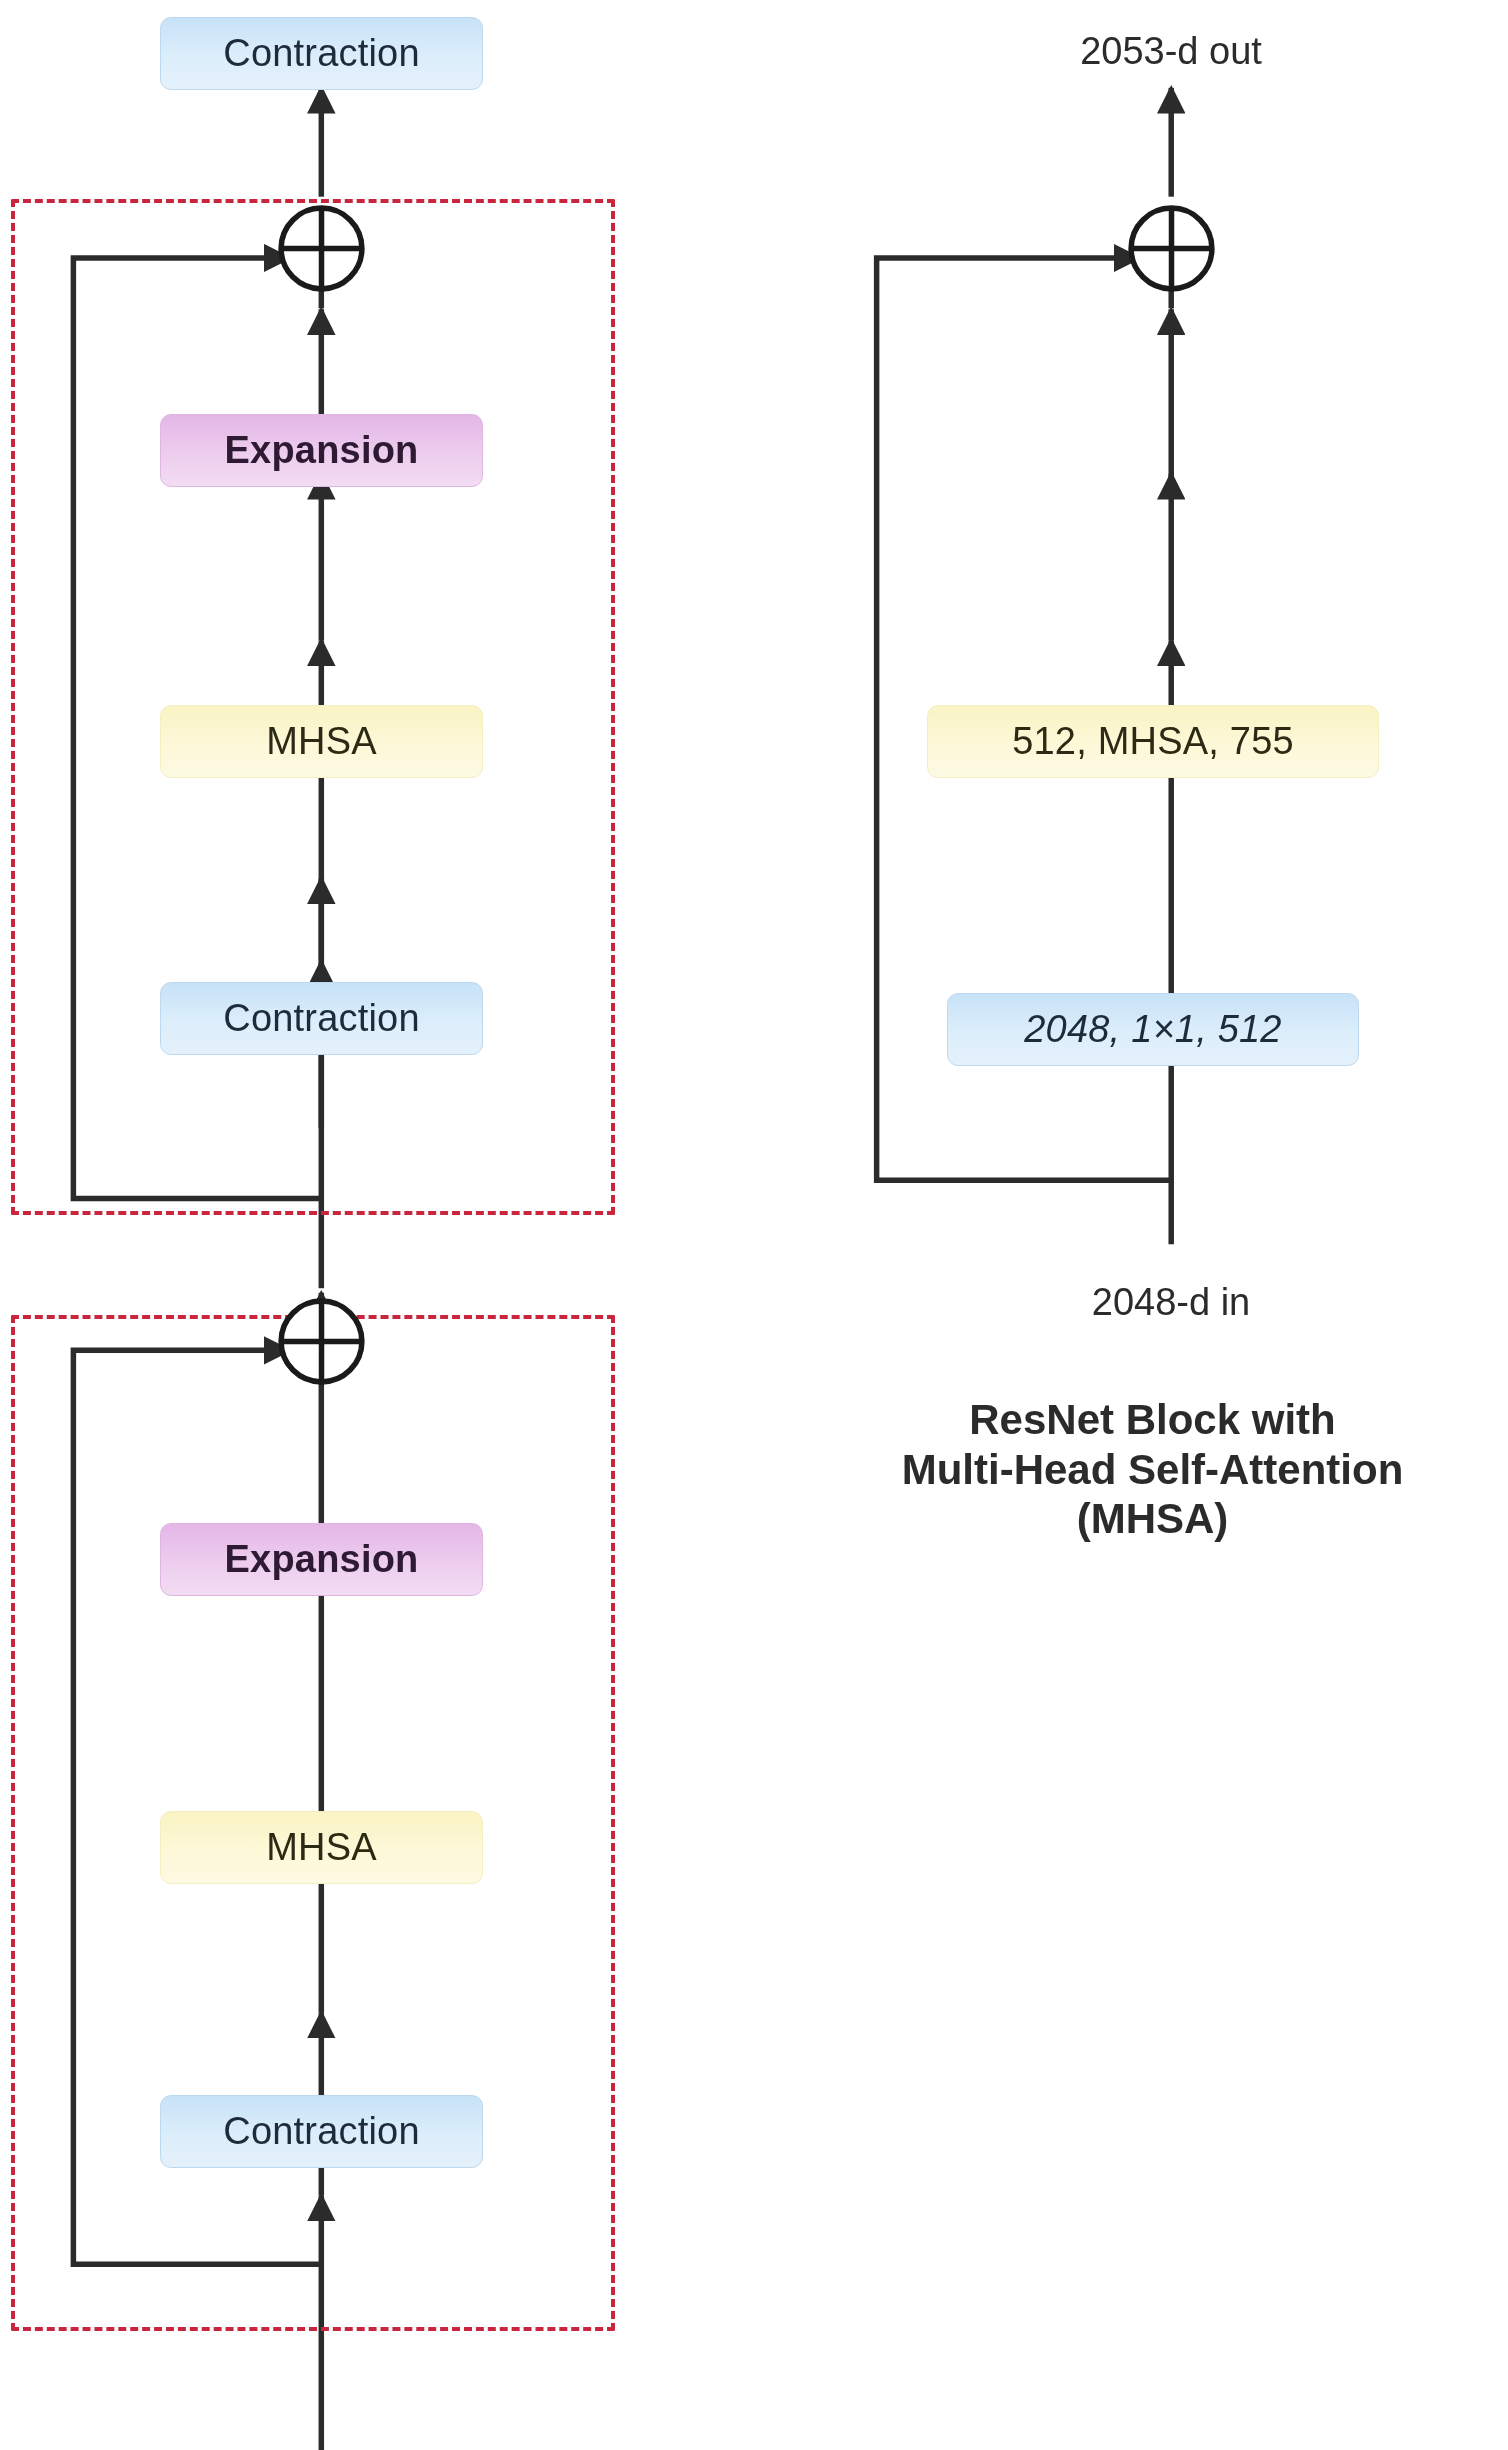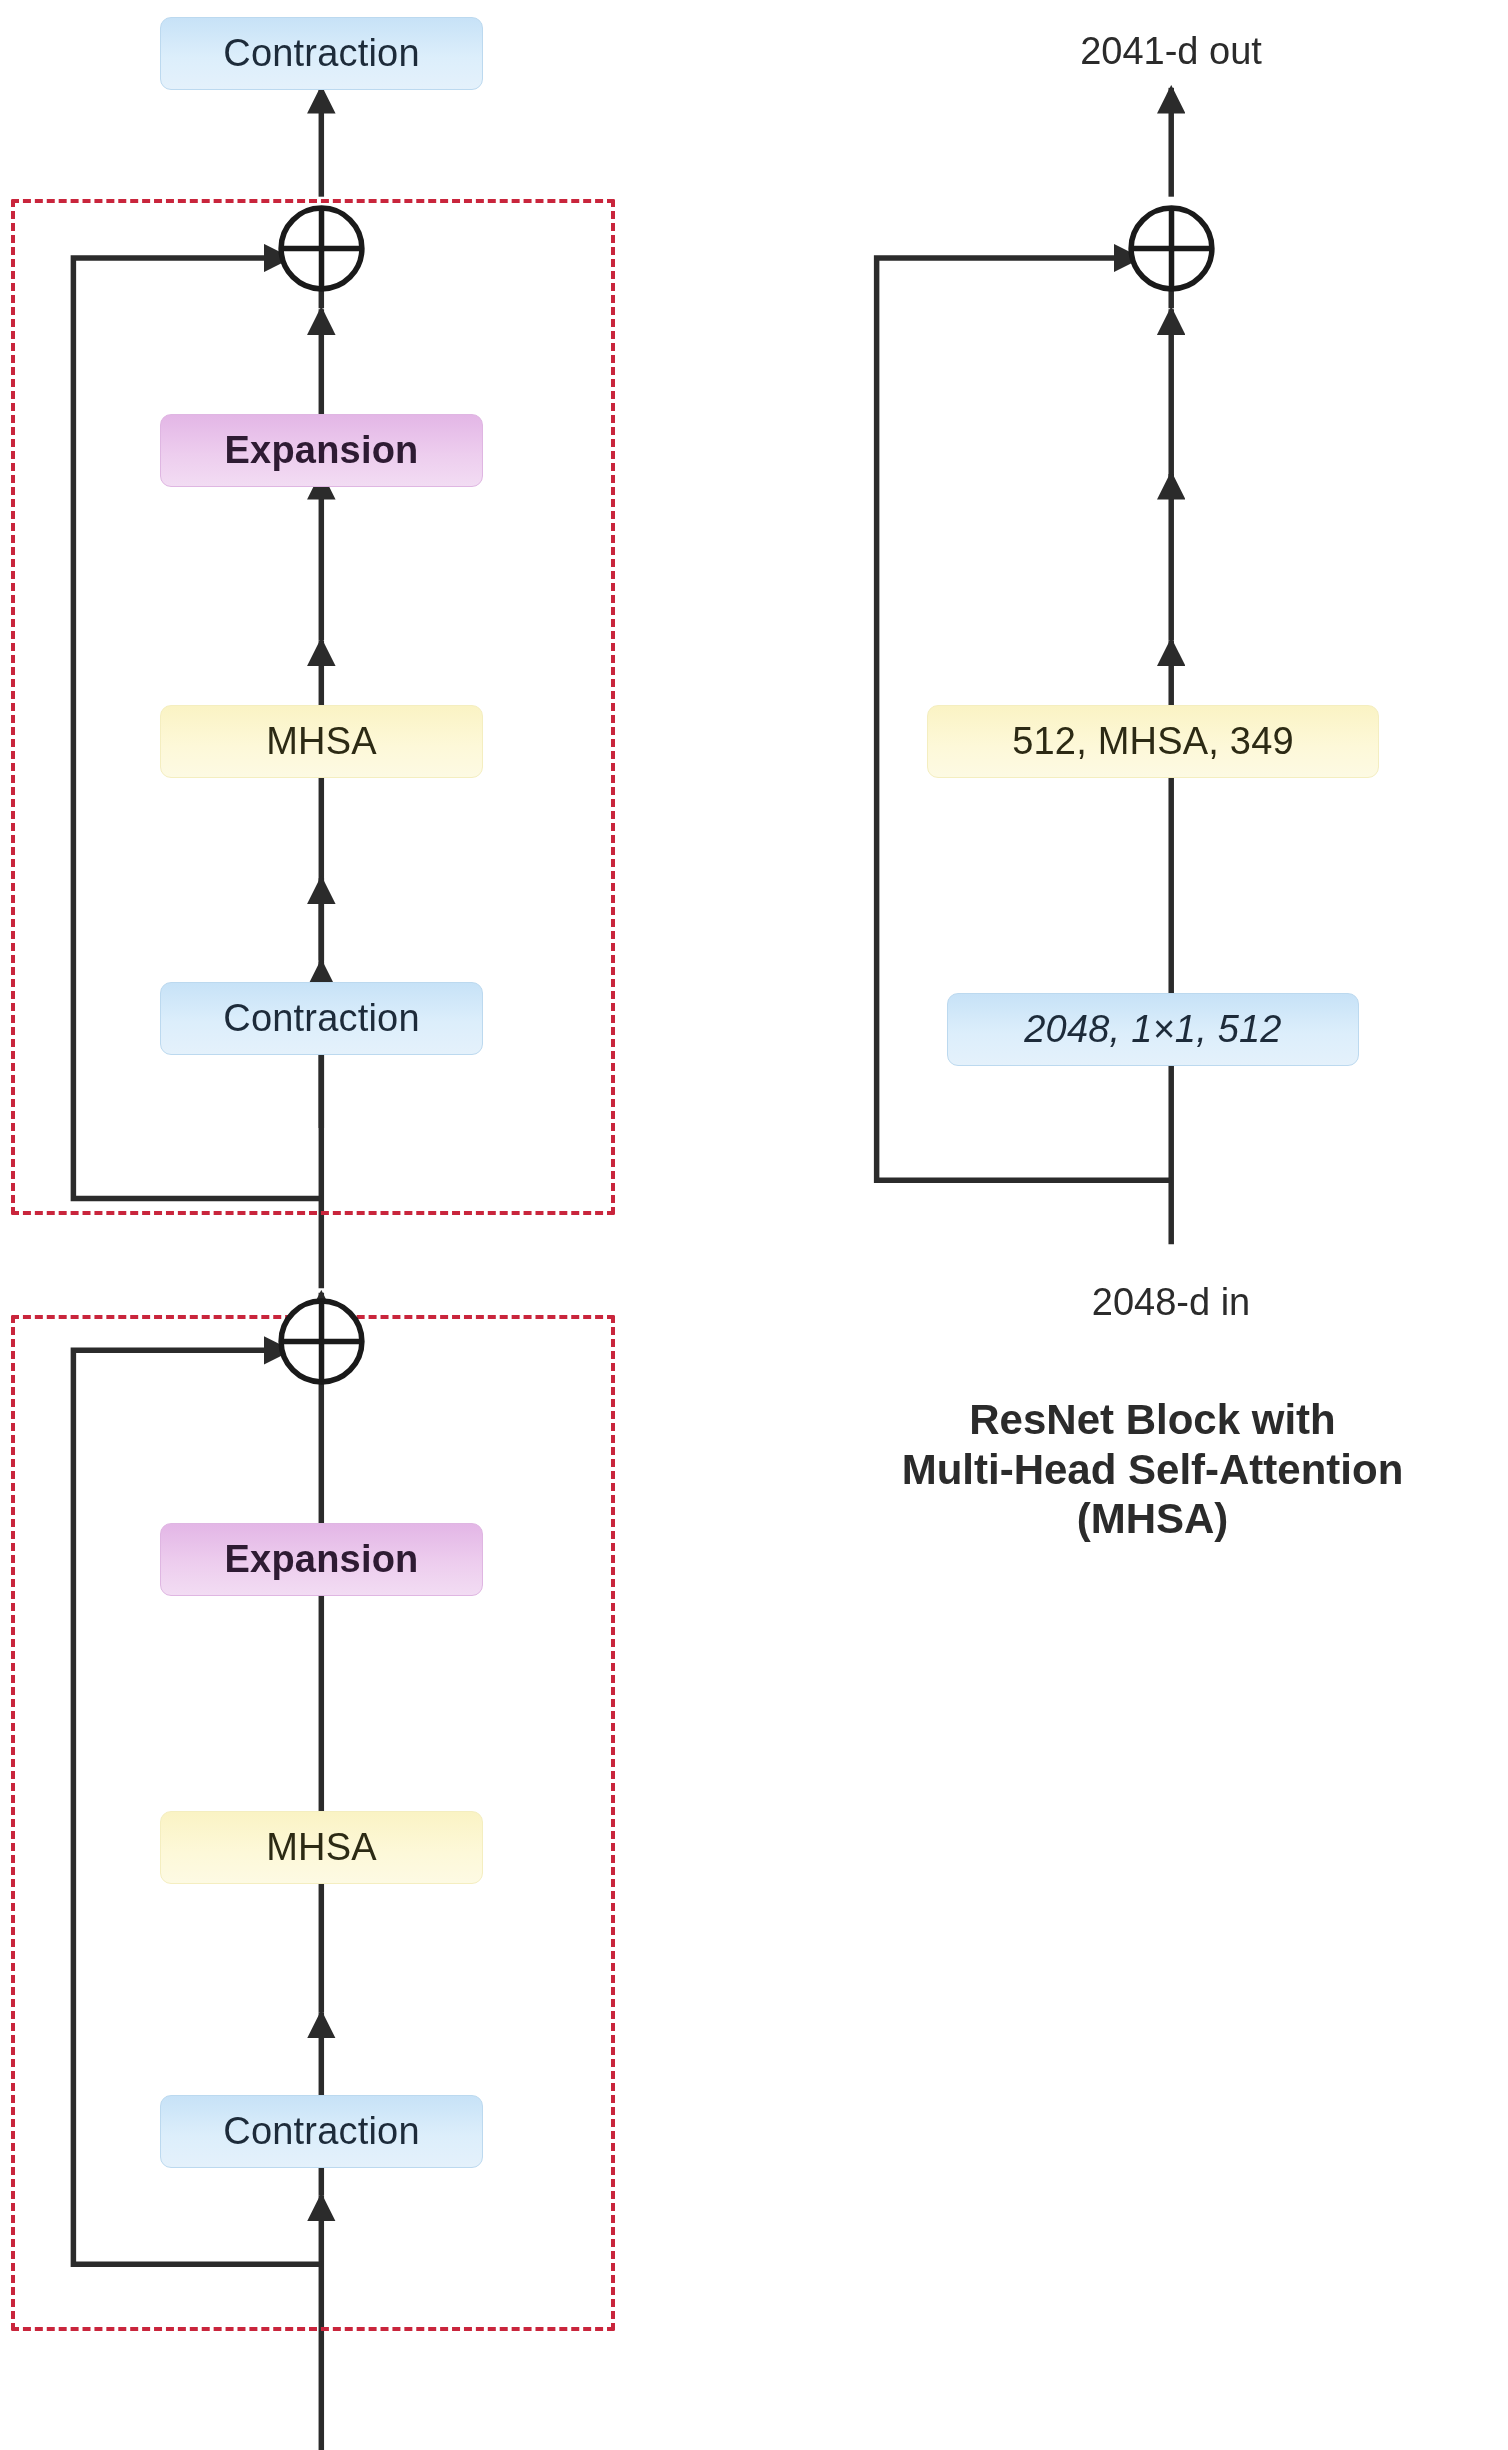--- a/index.html
+++ b/index.html
@@ -160,24 +160,24 @@
   <div class="opbox yellow" style="left:160px; top:705px; width:323px; height:73px;">MHSA</div>
 
   <div class="opbox blue" style="left:160px; top:982px; width:323px; height:73px;">Contraction</div>
 
   <div class="opbox purple" style="left:160px; top:1523px; width:323px; height:73px;">Expansion</div>
 
   <div class="opbox yellow" style="left:160px; top:1811px; width:323px; height:73px;">MHSA</div>
 
   <div class="opbox blue" style="left:160px; top:2095px; width:323px; height:73px;">Contraction</div>
 
-  <div class="lbl" style="left:988px; top:30px; width:366px;">2041-d out</div>
+  <div class="lbl" style="left:988px; top:30px; width:366px;">2053-d out</div>
 
 
-  <div class="opbox yellow" style="left:927px; top:705px; width:452px; height:73px;">512,  MHSA,  349</div>
+  <div class="opbox yellow" style="left:927px; top:705px; width:452px; height:73px;">512,  MHSA,  755</div>
 
   <div class="opbox blue" style="left:947px; top:993px; width:412px; height:73px;font-style:italic;">2048,  1×1,  512</div>
 
   <div class="lbl" style="left:988px; top:1281px; width:366px;">2048-d in</div>
 
   <div class="caption" style="left:823px; top:1395px; width:659px;">ResNet Block with
 Multi-Head Self-Attention
 (MHSA)</div>
 
 </div>

